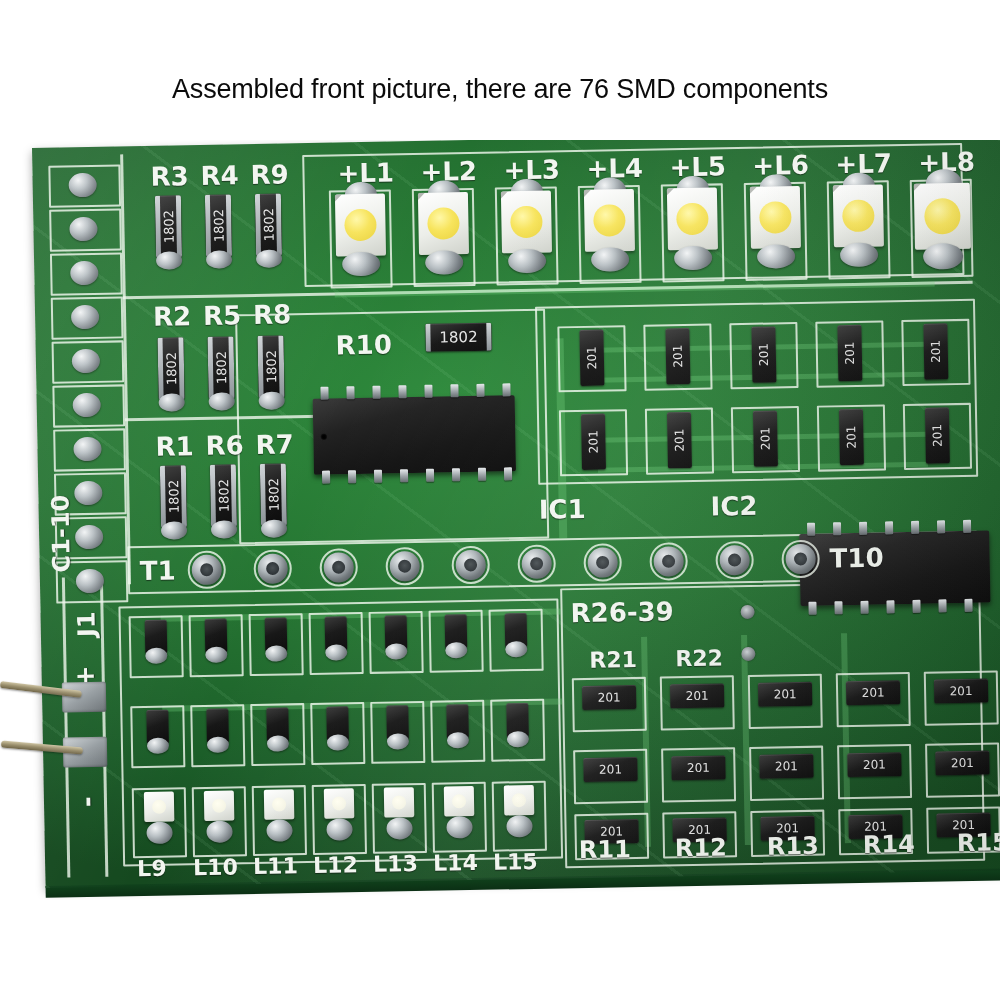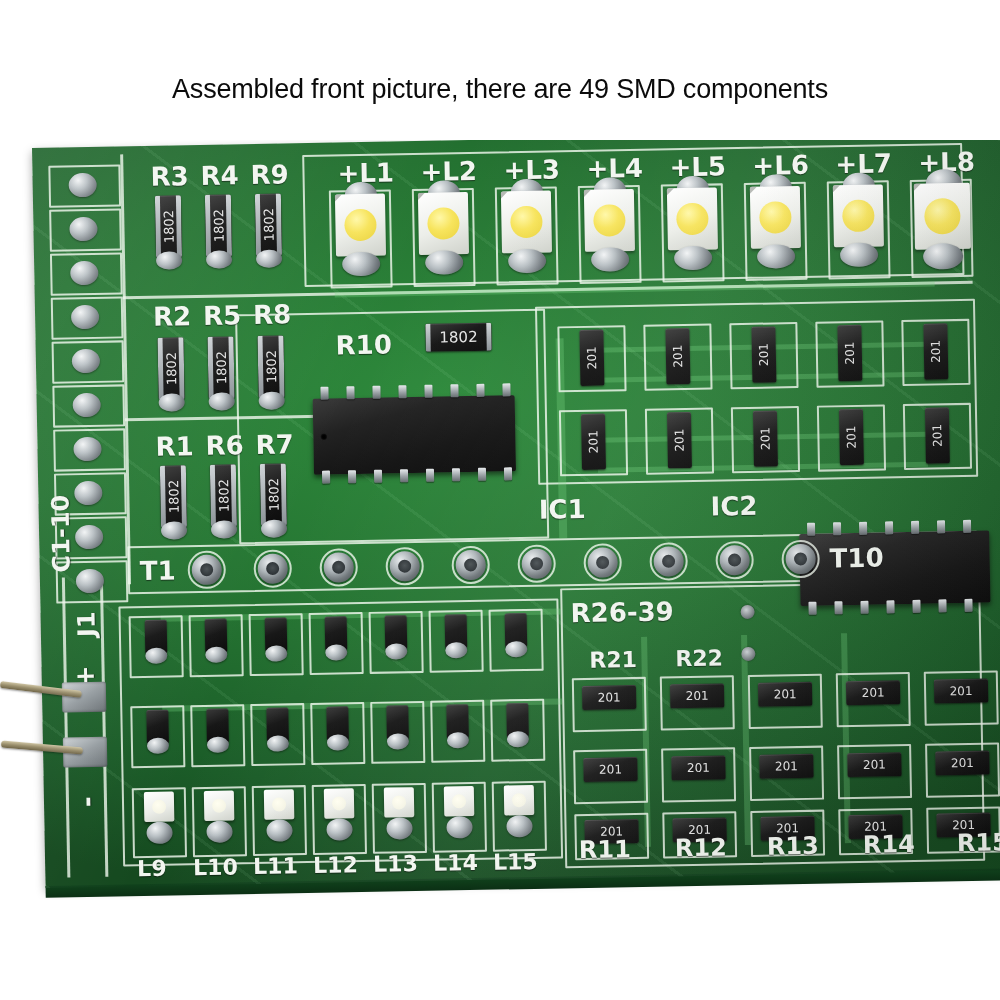--- a/index.html
+++ b/index.html
@@ -180,21 +180,21 @@
     position:absolute;border-radius:2px;
     background:linear-gradient(150deg,#cfd4d7,#969da1 50%,#6a7175);
     box-shadow:inset 0 0 3px rgba(0,0,0,.45);
   }
 </style>
 </head>
 <body>
 
 <div id="stage">
 
-  <div class="caption">Assembled front picture, there are 49 SMD components</div>
+  <div class="caption">Assembled front picture, there are 76 SMD components</div>
 
   <div class="board-wrap">
     <div class="board">
       <div class="board-edge"></div>
       <div class="wm"></div>
 
       <div class="line-v" style="left:88px;top:8px;height:430px;"></div>
       <div class="line-h" style="left:88px;top:272px;width:210px;"></div>
       <div class="outline" style="left:270px;top:12px;width:660px;height:132px;"></div>
       <div class="line-h" style="left:88px;top:150px;width:850px;"></div>

